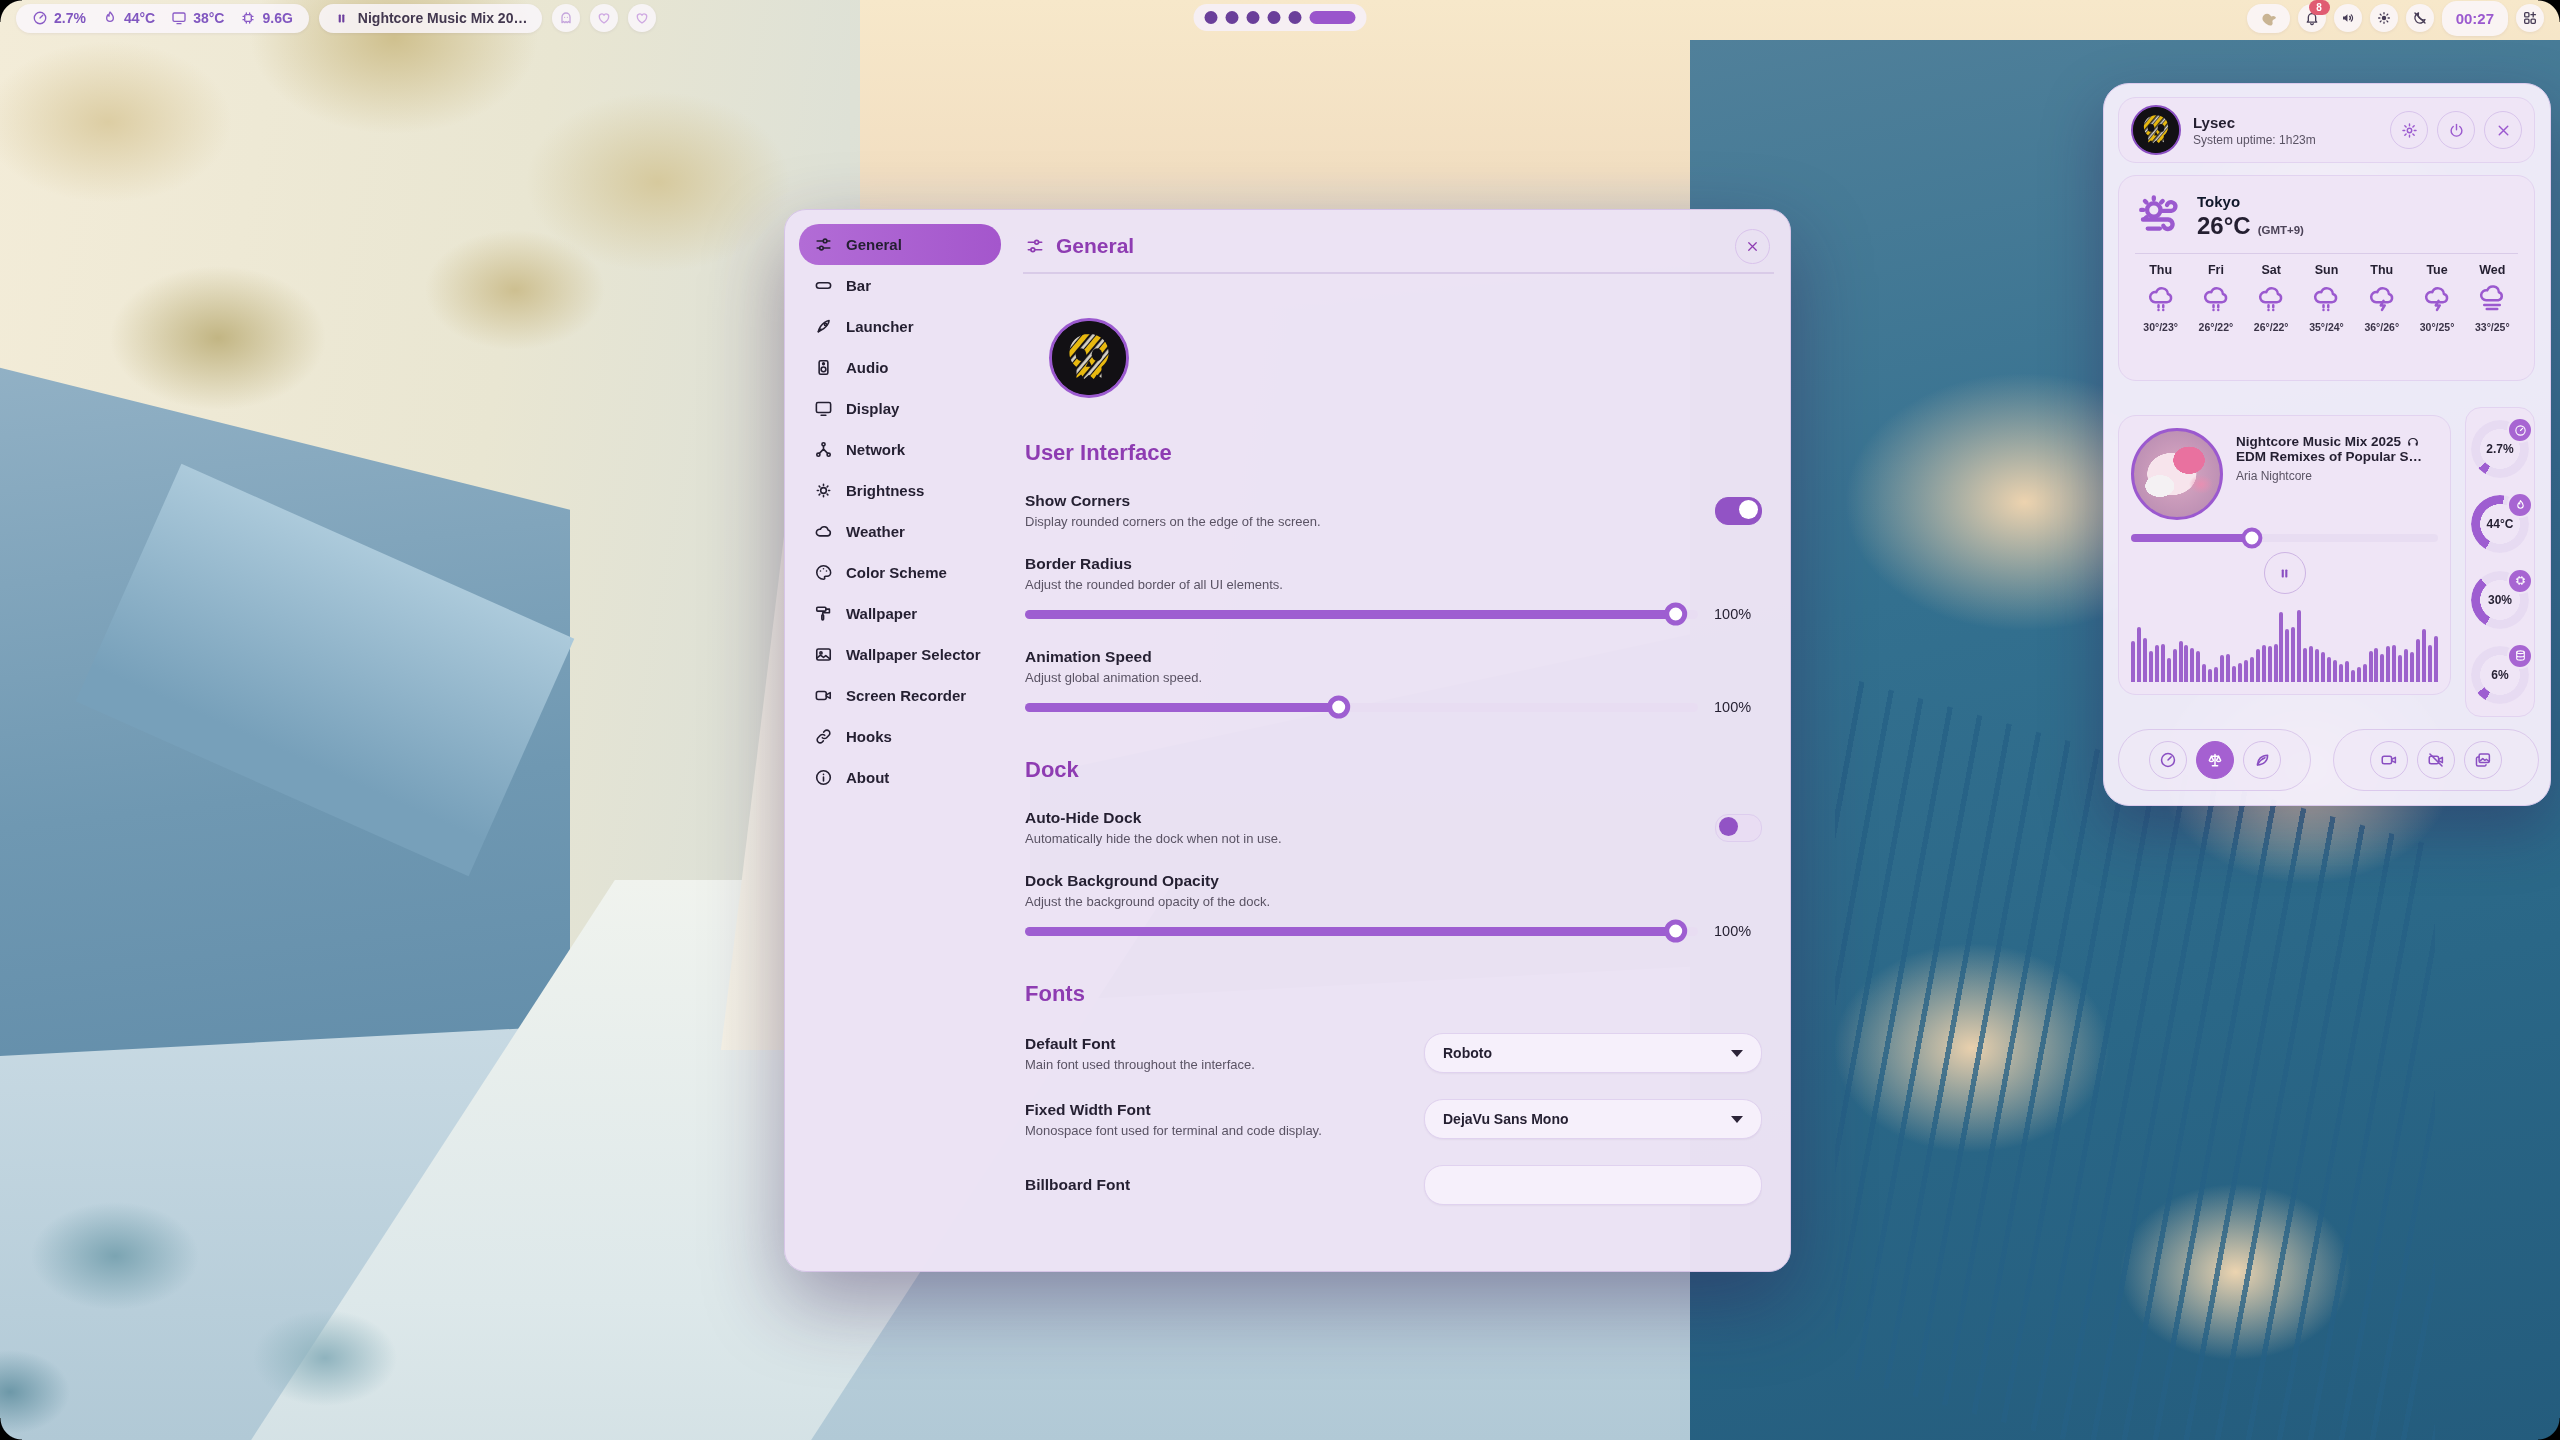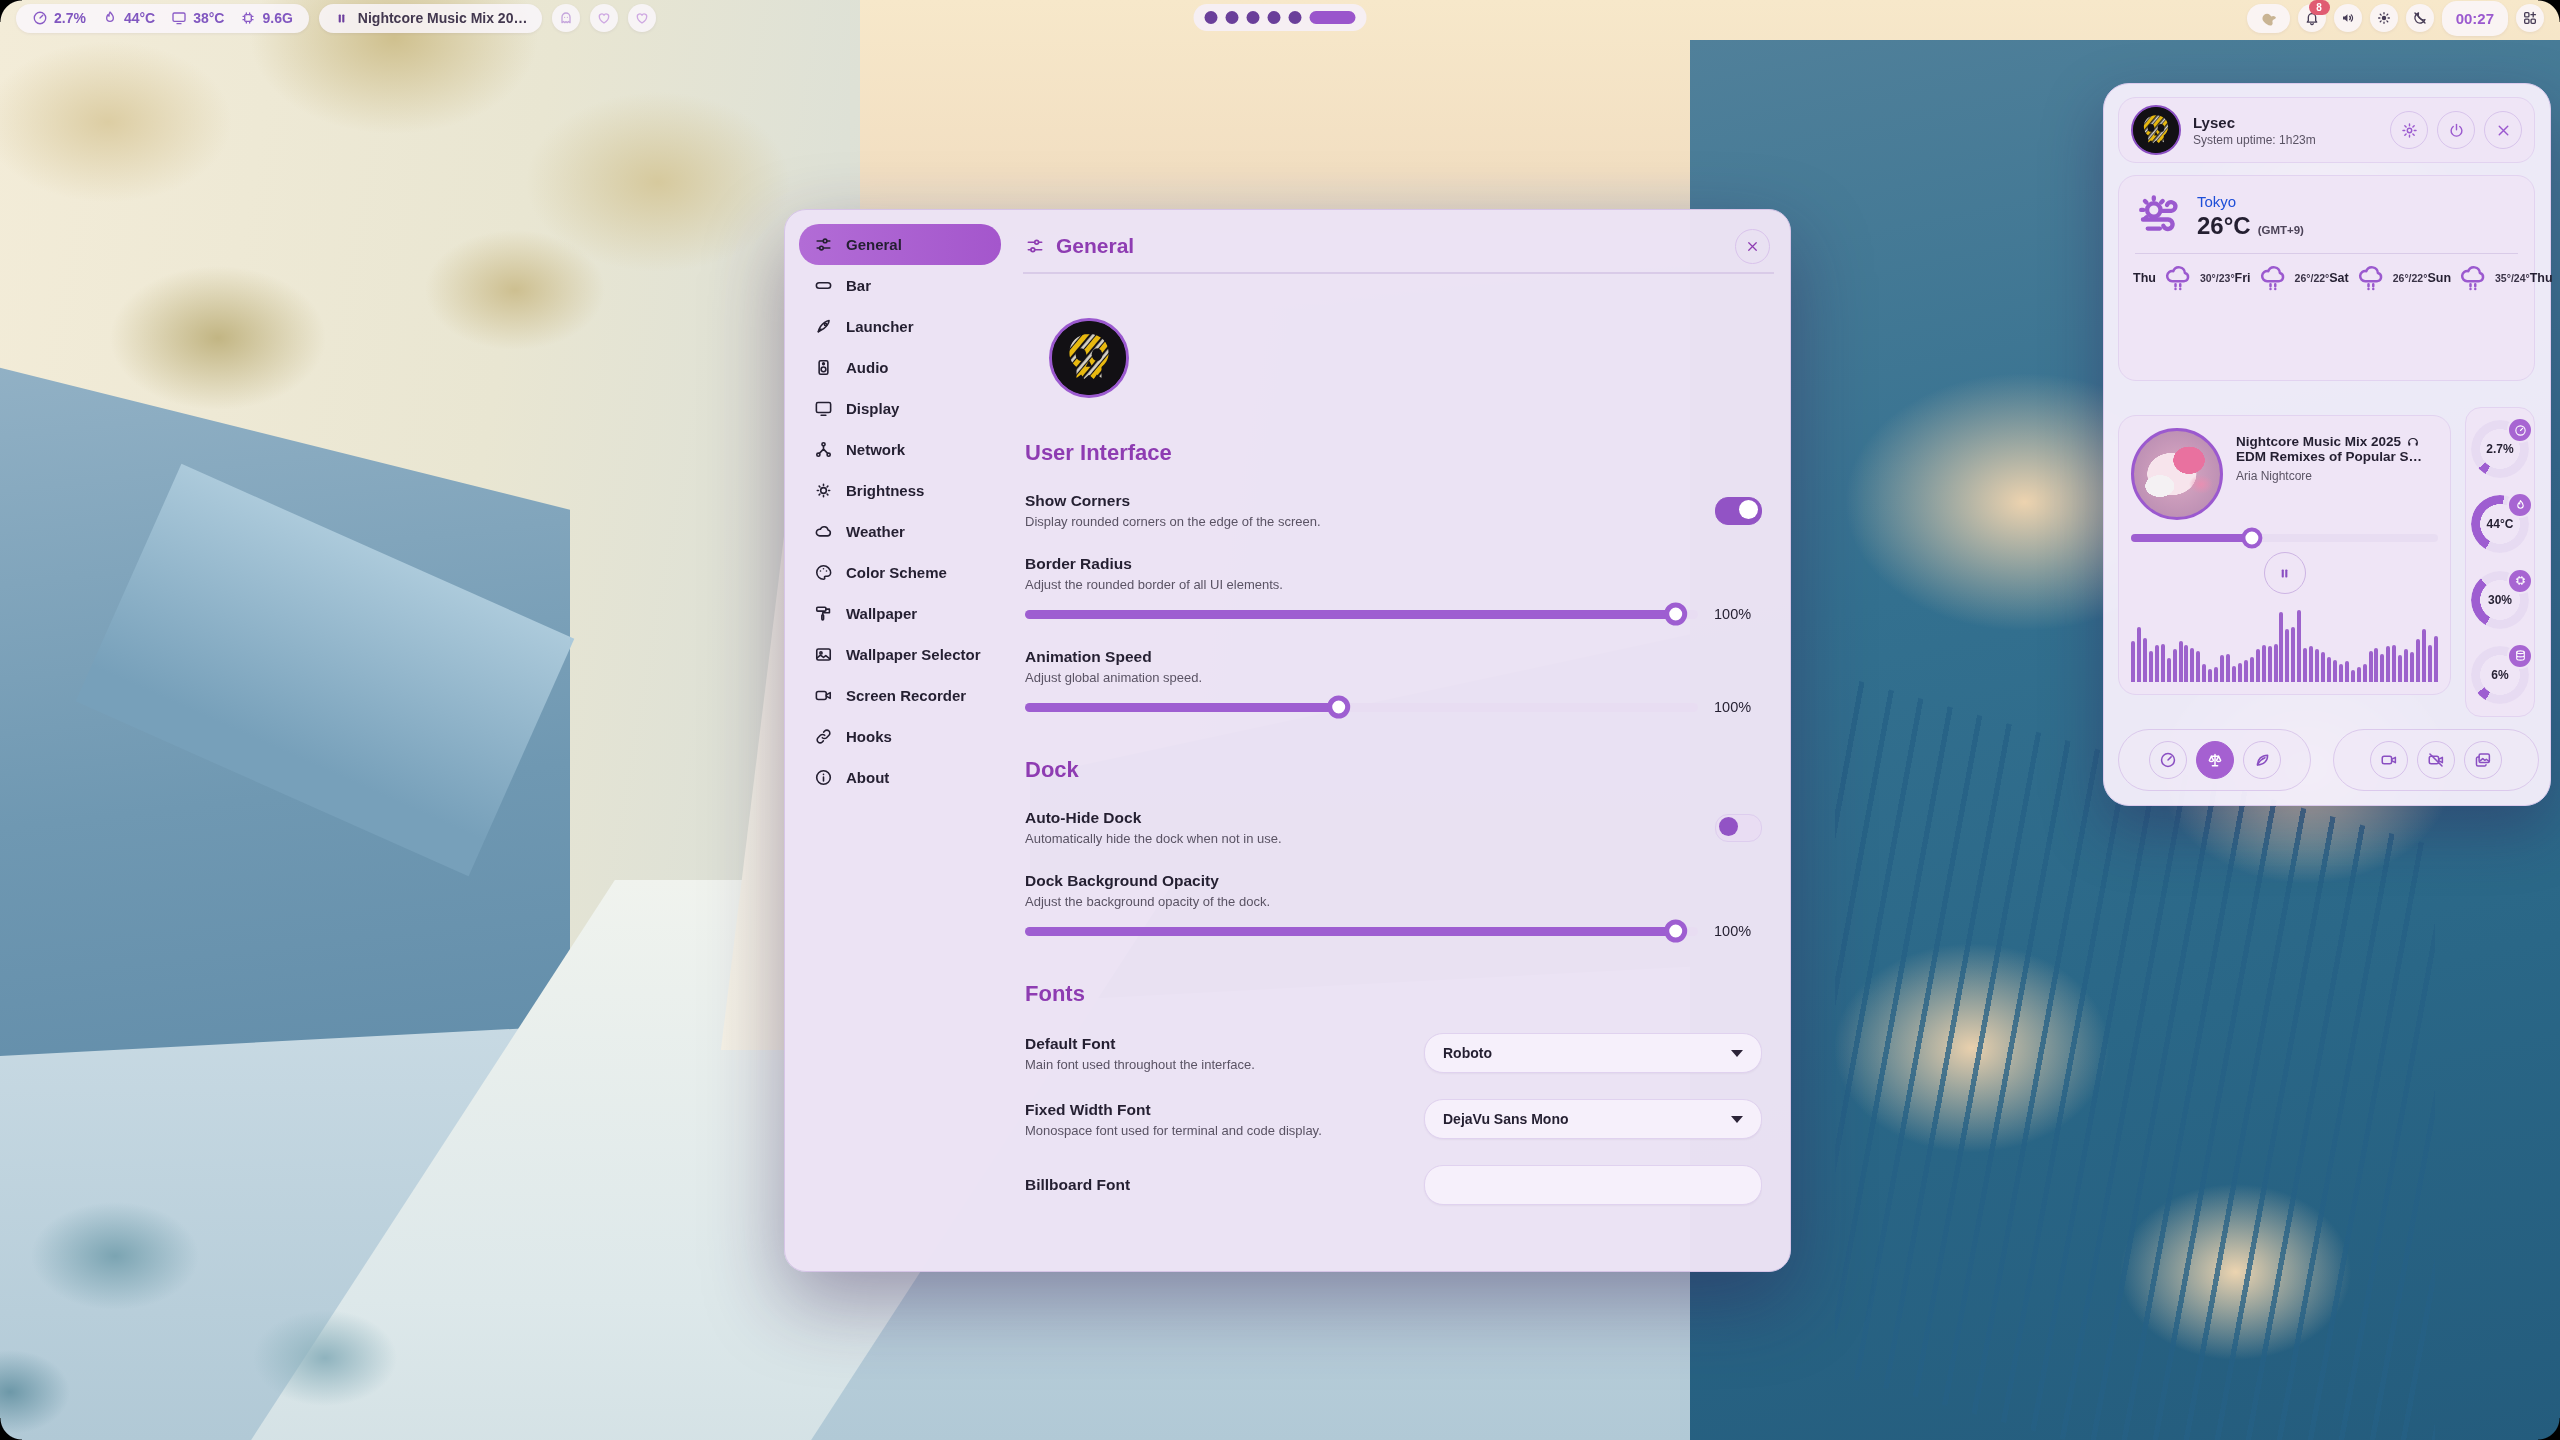--- a/index.html
+++ b/index.html
@@ -144,27 +144,27 @@
   .avatar-sm svg{width:100%;height:100%;}
   .u-name{font-size:15px;font-weight:700;color:#241f31;}
   .u-up{font-size:12px;color:#5a5364;margin-top:2px;}
   .hdr-btns{margin-left:auto;display:flex;gap:9px;}
   .obtn{width:36px;height:36px;border-radius:50%;border:1.5px solid #d8c4ec;color:#9b59cf;
         display:flex;align-items:center;justify-content:center;background:transparent;}
   .obtn .i{width:17px;height:17px;}
   .weather-card{left:14px;top:91px;width:417px;height:206px;padding:14px 14px 10px;}
   .w-top{display:flex;align-items:center;gap:12px;}
   .w-icon{width:52px;height:52px;color:#9b59cf;}
-  .w-city{font-size:15px;font-weight:400;color:#1d4ed8;}
+  .w-city{font-size:15px;font-weight:700;color:#0f172a;}
   .w-temp-row{display:flex;align-items:baseline;gap:7px;margin-top:2px;}
   .w-temp{font-size:24px;font-weight:700;color:#241f31;}
   .w-tz{font-size:11.5px;font-weight:700;color:#4c4358;}
   .w-div{height:1px;background:#d9cbe8;margin:11px 2px 9px;}
   .fc-grid{display:flex;}
-  .fc-col{flex:1;display:flex;flex-direction:row;align-items:center;gap:7px;}
+  .fc-col{flex:1;display:flex;flex-direction:column;align-items:center;gap:7px;}
   .fc-day{font-size:12.5px;font-weight:700;color:#241f31;}
   .fc-icon{width:30px;height:30px;color:#9b59cf;}
   .fc-temps{font-size:10.5px;font-weight:700;color:#3a3347;}
   .media-card{left:14px;top:331px;width:333px;height:280px;padding:12px;}
   .m-top{display:flex;gap:13px;}
   .m-art{width:92px;height:92px;border-radius:50%;border:3px solid #9b59cf;flex:none;box-sizing:border-box;
     background:
       radial-gradient(24px 18px at 30% 64%,#f4f1f3 0%,#f4f1f3 60%,transparent 61%),
       radial-gradient(30px 26px at 64% 34%,#e9719f 0%,#e9719f 52%,transparent 53%),
       radial-gradient(20px 16px at 78% 62%,#e88fb2 0%,transparent 60%),

